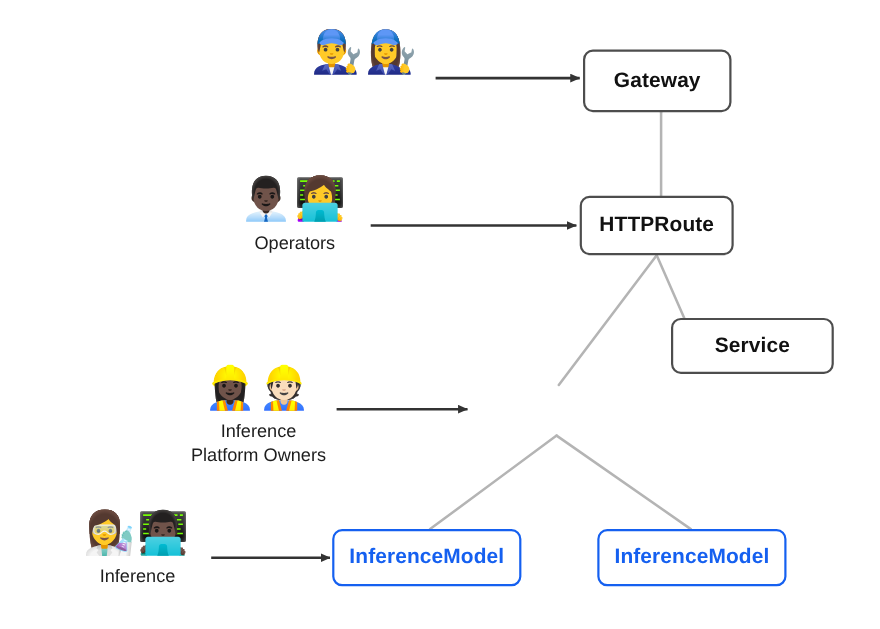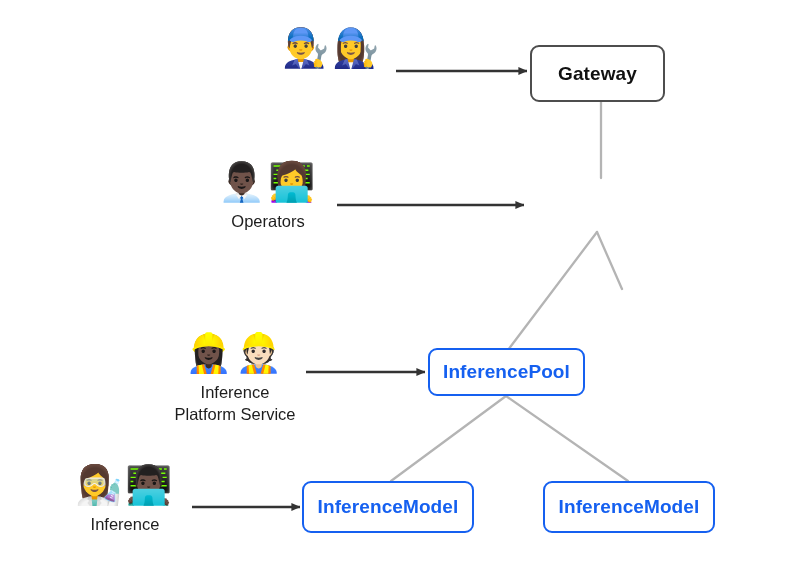--- a/index.html
+++ b/index.html
@@ -97,25 +97,28 @@
       <line x1="337" y1="205" x2="524" y2="205"></line>
       <line x1="306" y1="372" x2="425" y2="372"></line>
       <line x1="192" y1="507" x2="300" y2="507"></line>
     </g>
   </svg>
 
   <div class="node" style="left:530px; top:45px; width:135px; height:57px;">
     <span>Gateway</span>
   </div>
 
+  <div class="node" style="left:527px; top:178px; width:140px; height:54px;">
+    <span>HTTPRoute</span>
+  </div>
 
+  <div class="node" style="left:610px; top:289px; width:148px; height:51px;">
+    <span>Service</span>
+  </div>
 
-  <div class="node accent" style="left:428px; top:348px; width:157px; height:48px;">
-    <span>InferencePool</span>
-  </div>
 
   <div class="node accent" style="left:302px; top:481px; width:172px; height:52px;">
     <span>InferenceModel</span>
   </div>
 
   <div class="node accent" style="left:543px; top:481px; width:172px; height:52px;">
     <span>InferenceModel</span>
   </div>
 
   <div class="persona" style="left:222px; top:26px;">
@@ -126,21 +129,21 @@
     <div class="persona-emojis">👨🏿‍💼👩‍💻</div>
     <div class="persona-label">
       <span class="ln">Operators</span>
     </div>
   </div>
 
   <div class="persona" style="left:125px; top:331px;">
     <div class="persona-emojis">👷🏿‍♀️👷🏻</div>
     <div class="persona-label">
       <span class="ln">Inference</span>
-      <span class="ln">Platform Service</span>
+      <span class="ln">Platform Owners</span>
     </div>
   </div>
 
   <div class="persona" style="left:15px; top:463px;">
     <div class="persona-emojis">👩‍🔬👨🏿‍💻</div>
     <div class="persona-label">
       <span class="ln">Inference</span>
     </div>
   </div>
 

